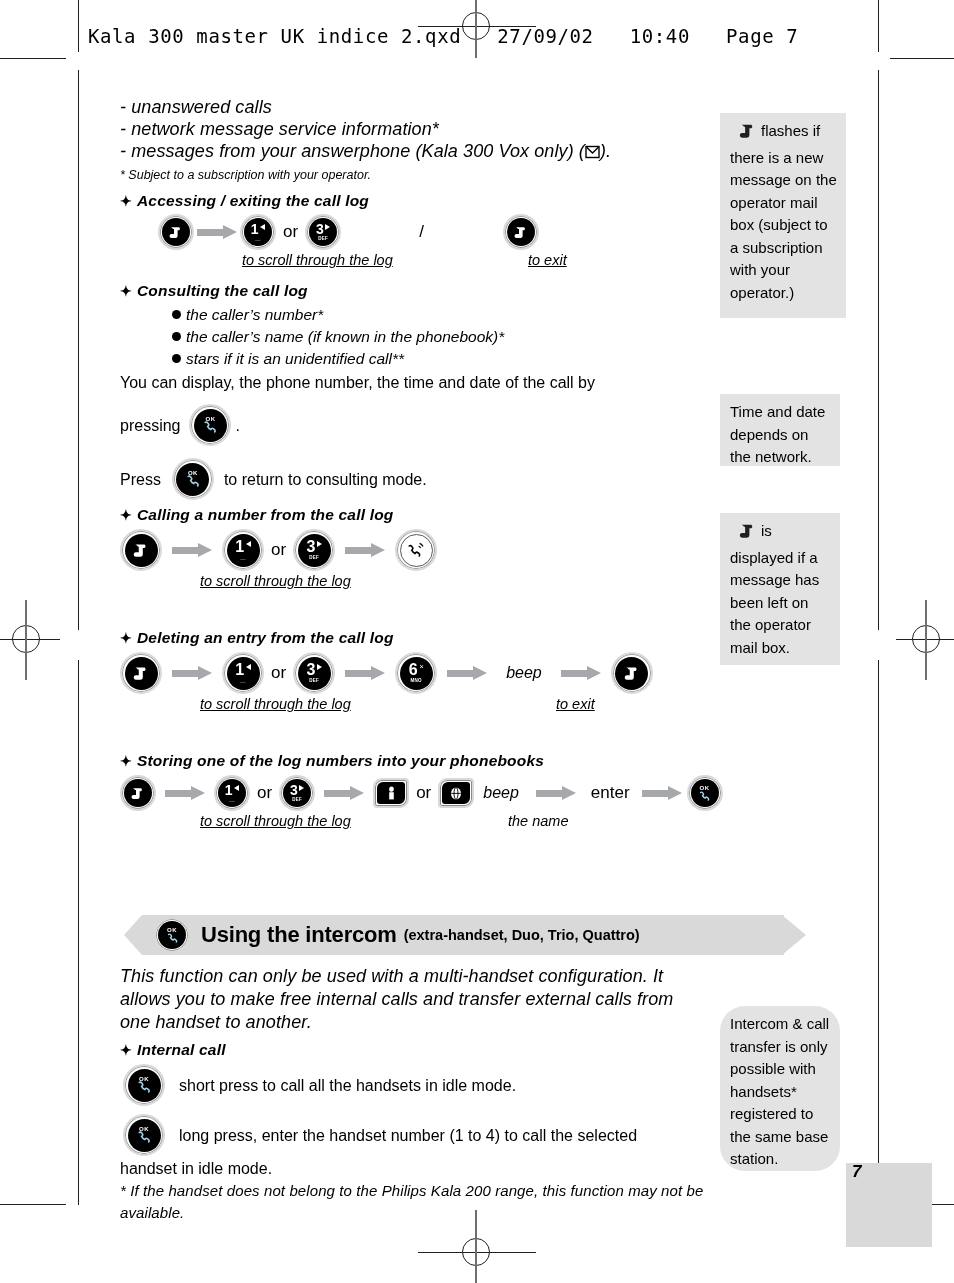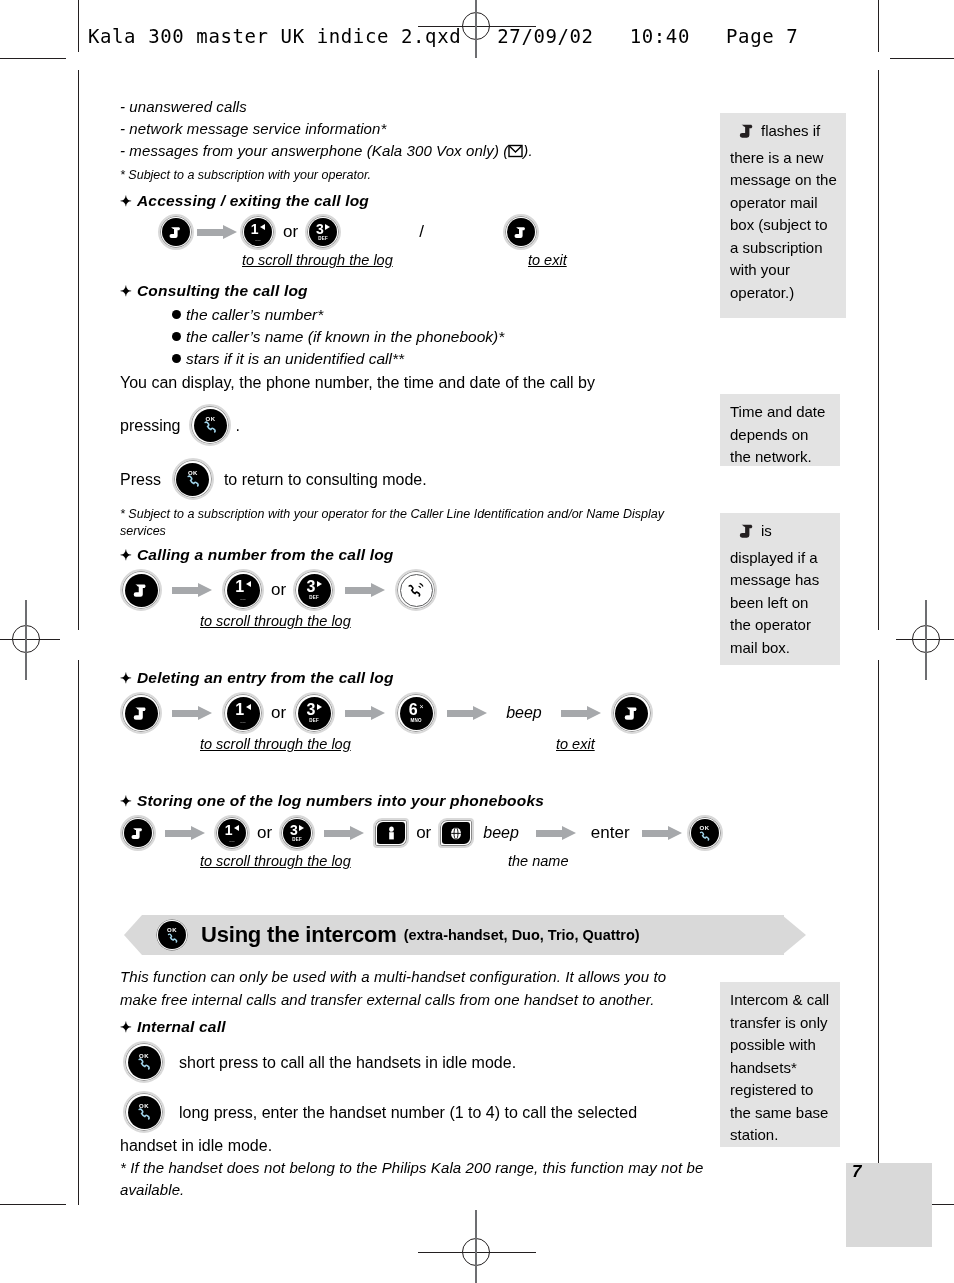--- a/index.html
+++ b/index.html
@@ -27,21 +27,21 @@
     font-family: "DejaVu Sans Mono", monospace;
     font-size: 19px; letter-spacing: 0.6px; white-space: pre;
     color: #000;
   }
 
   
   .content {
     position: absolute; left: 120px; top: 96px; width: 590px;
   }
   .dash-line {
-    font-style: italic; font-size: 15px; line-height: 22px;
+    font-style: italic; font-size: 18px; line-height: 22px;
     letter-spacing: .1px;
   }
   .footnote {
     font-style: italic; font-size: 12.5px; line-height: 17px;
   }
   .body-line {
     font-size: 16px; line-height: 23px;
   }
 
   h3.sec {
@@ -288,21 +288,20 @@
         <span style="line-height:0;margin-top:-1px;">
           <svg width="16" height="13" viewBox="0 0 16 13">
               <path d="M3.2 1.5 a1.6 1.6 0 0 1 2.3 .2 l1 1.3 a1.3 1.3 0 0 1 -.2 1.8 l-.7 .6 a6.5 6.5 0 0 0 3.2 3.2 l .6 -.8 a1.3 1.3 0 0 1 1.8 -.2 l1.3 1 a1.6 1.6 0 0 1 .2 2.3" fill="none" stroke="#9fd2e8" stroke-width="1.6" stroke-linecap="round"></path>
             </svg>
         </span>
       </span>
     </span>
     <span class="body-line" style="margin-left:10px;">to return to consulting mode.</span>
   </div>
 
-  <div class="footnote" style="margin-top:6px; width:570px;">* Subject to a subscription with your operator for the Caller Line Identification and/or Name Display services</div>
 
   <h3 class="sec" style="margin-top:6px;">
     <span class="diamond">✦</span><span>Calling a number from the call log</span>
   </h3>
   <div class="steprow" style="margin-top:5px;">
     <span class="key key-round key-lg">
       <span class="inner">
         <svg width="18" height="17" viewBox="0 0 16 15">
             <path d="M3 2.2 h8.2 a2 2 0 0 1 0 3 h-1.6 v5.8 a2.1 2.1 0 0 1 -2.1 2.1 h-4 a2 2 0 0 1 0 -4 h2.5 v-5 a2 2 0 0 1 -1.8 -1.2z" fill="#fff"></path>
           </svg>
@@ -574,18 +573,18 @@
 
 <div class="note" style="left:720px; top:513px; width:120px; height:152px;">
   <span class="icon-inline">
     <svg width="19" height="18" viewBox="0 0 16 15">
         <path d="M3 2.2 h8.2 a2 2 0 0 1 0 3 h-1.6 v5.8 a2.1 2.1 0 0 1 -2.1 2.1 h-4 a2 2 0 0 1 0 -4 h2.5 v-5 a2 2 0 0 1 -1.8 -1.2z" fill="#231f20"></path>
       </svg>
   </span><span>is</span>
   <span>displayed if a message has been left on the operator mail box.</span>
 </div>
 
-<div class="note" style="left:720px; top:982px; width:120px; height:165px;">
+<div class="note" style="left:720px; top:1006px; width:120px; height:165px;border-radius:25px;">
   <span>Intercom &amp; call transfer is only possible with handsets* registered to the same base station.</span>
 </div>
 
 <div class="pagebox"></div>
 <div class="pagenum">7</div>
 
 </body></html>

